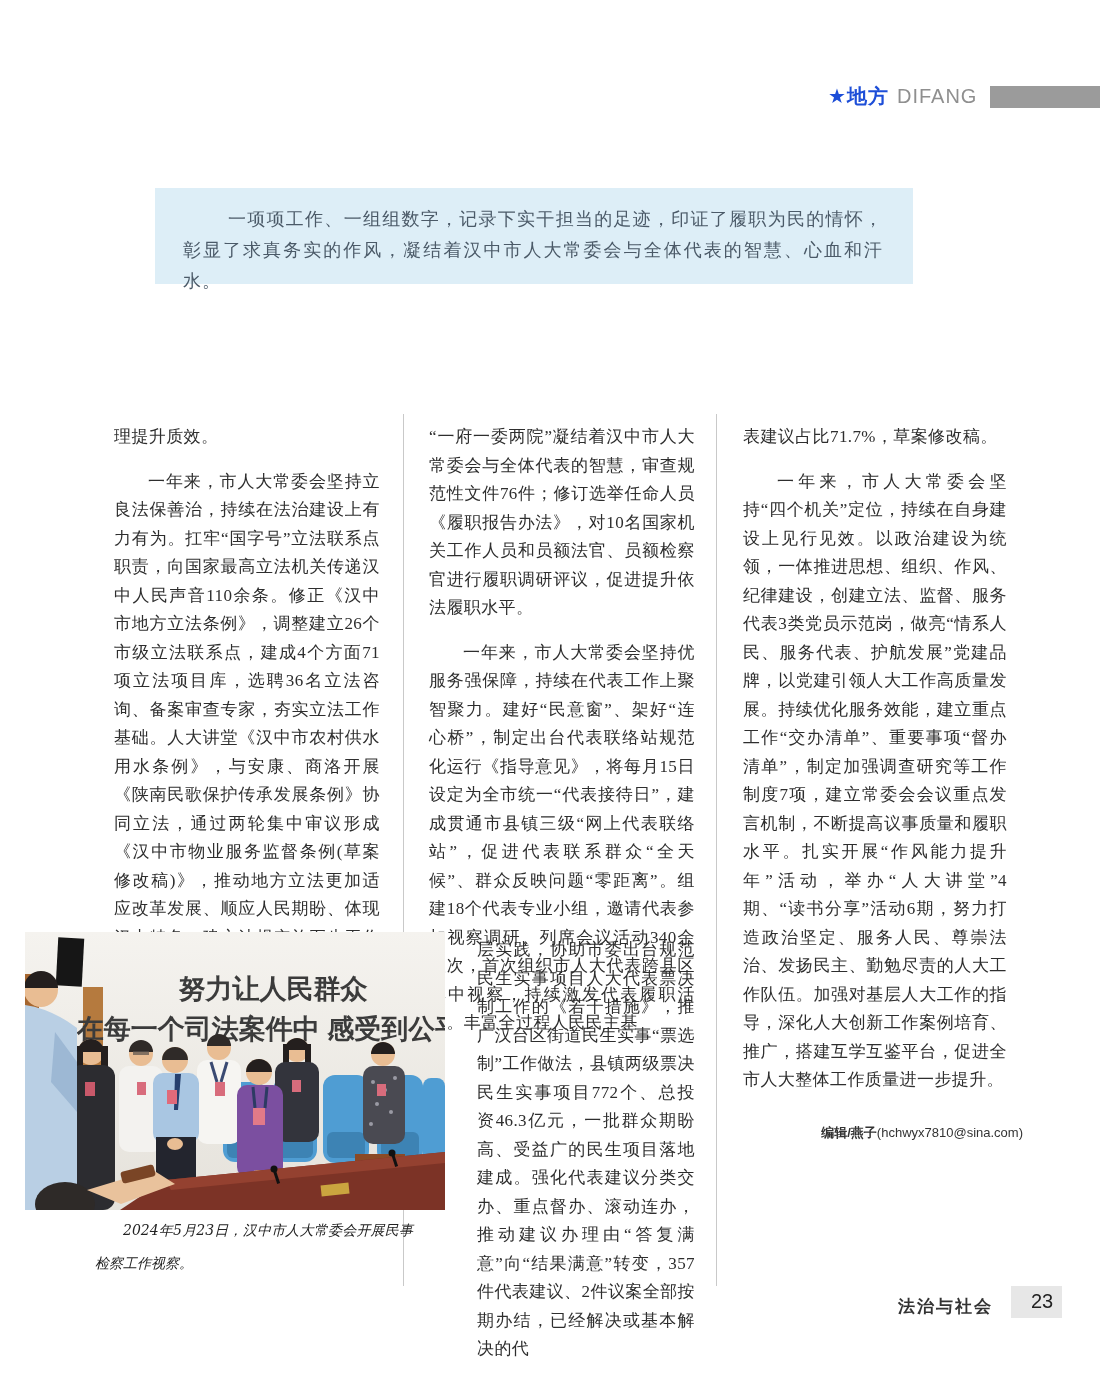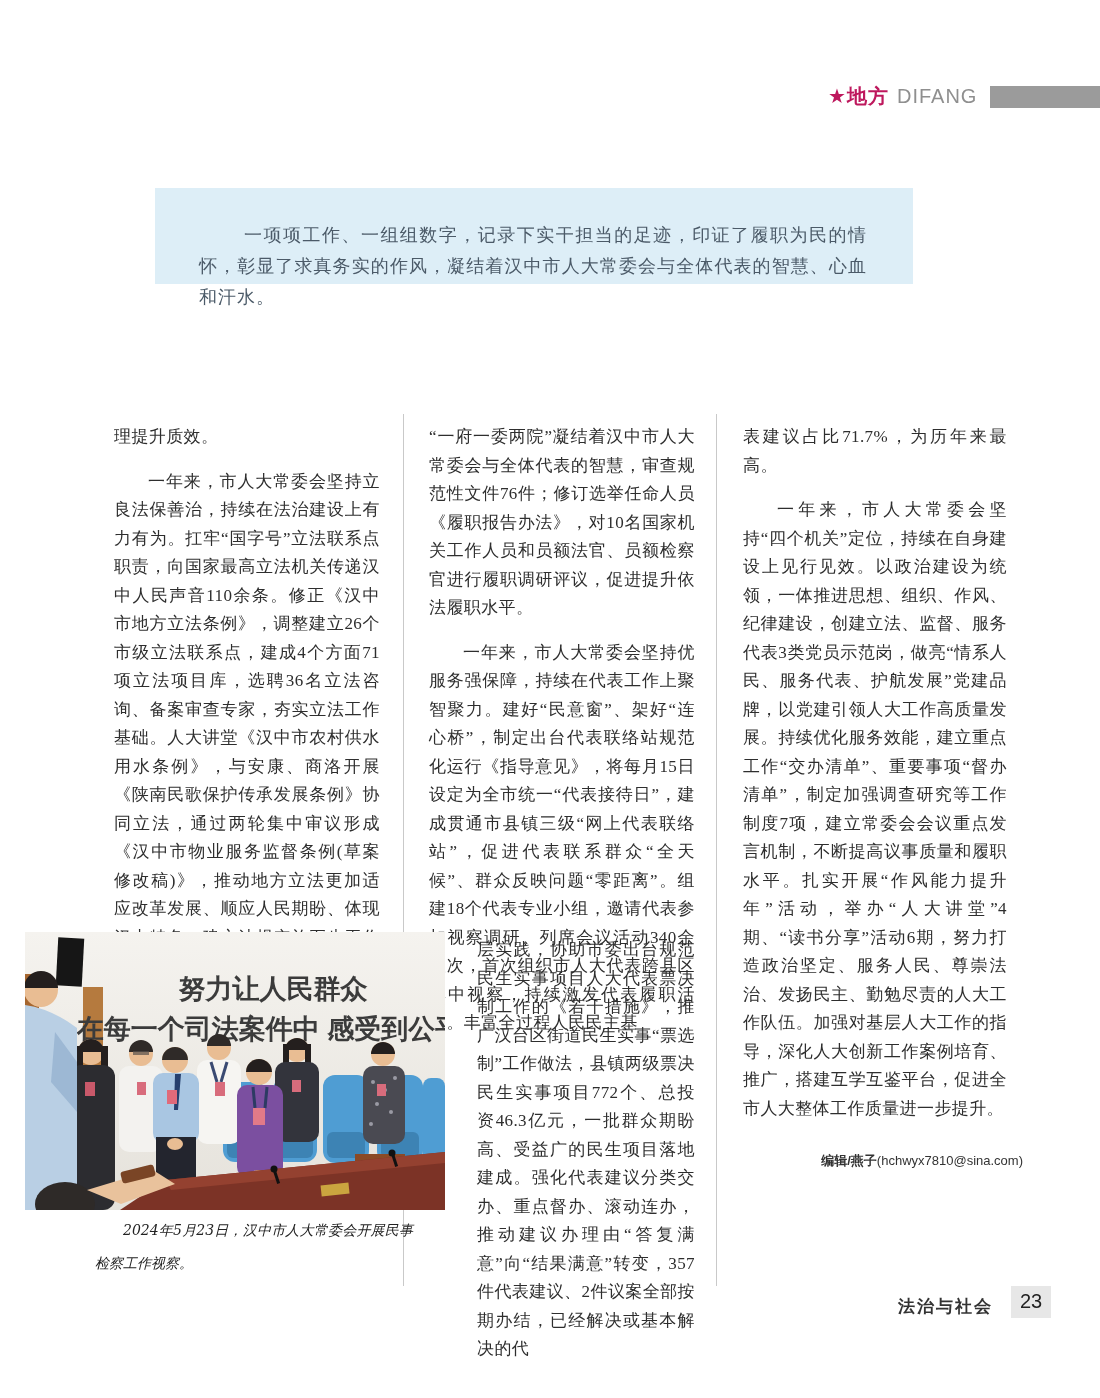--- a/index.html
+++ b/index.html
@@ -10,35 +10,35 @@
     overflow:hidden;
     font-family:"Liberation Serif","DejaVu Serif",serif;
     color:#2e2e2e;
   }
   
   .header{
     position:absolute; top:84px; left:828px; width:272px; height:24px;
     display:flex; align-items:center;
     font-family:"Liberation Sans","DejaVu Sans",sans-serif;
   }
-  .section-cn{font-size:20px;font-weight:bold;color:#be185d;letter-spacing:1px;}
+  .section-cn{font-size:20px;font-weight:bold;color:#1d4ed8;letter-spacing:1px;}
   .section-en{font-size:20px;color:#8f8f8f;margin-left:8px;letter-spacing:1px;}
   .header-bar{
     position:absolute; top:86px; left:990px; width:110px; height:22px;
     background:#9b9b9b;
   }
   
   .lead-box{
     position:absolute; top:188px; left:155px; width:758px; height:96px;
     background:#ddeef7;
     box-sizing:border-box;
     padding:16px 30px 0 28px;
   }
   .lead-box p{
-    margin:16px; text-indent:2.5em;
+    margin:0; text-indent:2.5em;
     font-size:18px; line-height:31px; letter-spacing:1px;
     color:#4b5a68;
     text-align:justify;
   }
   
   .col{
     position:absolute;
     font-size:17px; line-height:28.5px;
     text-align:justify; text-justify:inter-ideograph;
     letter-spacing:0.4px;
@@ -79,21 +79,21 @@
   }
   
   .footer{
     position:absolute; top:1286px; left:898px;
     display:flex; align-items:flex-end; gap:18px;
     font-family:"Liberation Sans","DejaVu Sans",sans-serif;
   }
   .footer .magazine{font-size:17px;font-weight:bold;color:#333;letter-spacing:2px;}
   .footer .pagenum{
     background:#e7e7e7; color:#222;
-    font-size:20px; padding:4px 9px 5px 9px;
+    font-size:20px; padding:4px 9px 5px 20px;
   }
 </style>
 </head>
 <body>
 
 <div class="page">
 
   <div class="header">
     <span class="section-cn">★地方</span>
     <span class="section-en">DIFANG</span>
@@ -115,21 +115,21 @@
   <div class="col col2-wide">
     <p>“一府一委两院”凝结着汉中市人大常委会与全体代表的智慧，审查规范性文件76件；修订选举任命人员《履职报告办法》，对10名国家机关工作人员和员额法官、员额检察官进行履职调研评议，促进提升依法履职水平。</p>
     <p class="indent">一年来，市人大常委会坚持优服务强保障，持续在代表工作上聚智聚力。建好“民意窗”、架好“连心桥”，制定出台代表联络站规范化运行《指导意见》，将每月15日设定为全市统一“代表接待日”，建成贯通市县镇三级“网上代表联络站”，促进代表联系群众“全天候”、群众反映问题“零距离”。组建18个代表专业小组，邀请代表参加视察调研、列席会议活动340余人次，首次组织市人大代表跨县区集中视察，持续激发代表履职活力。丰富全过程人民民主基</p>
   </div>
 
   <div class="col col2-narrow">
     <p>层实践，协助市委出台规范民生实事项目人大代表票决制工作的《若干措施》，推广汉台区街道民生实事“票选制”工作做法，县镇两级票决民生实事项目772个、总投资46.3亿元，一批群众期盼高、受益广的民生项目落地建成。强化代表建议分类交办、重点督办、滚动连办，推动建议办理由“答复满意”向“结果满意”转变，357件代表建议、2件议案全部按期办结，已经解决或基本解决的代</p>
   </div>
 
   <div class="col col3">
-    <p>表建议占比71.7%，为历年来最高。</p>
+    <p>表建议占比71.7%，草案修改稿。</p>
     <p class="indent">一年来，市人大常委会坚持“四个机关”定位，持续在自身建设上见行见效。以政治建设为统领，一体推进思想、组织、作风、纪律建设，创建立法、监督、服务代表3类党员示范岗，做亮“情系人民、服务代表、护航发展”党建品牌，以党建引领人大工作高质量发展。持续优化服务效能，建立重点工作“交办清单”、重要事项“督办清单”，制定加强调查研究等工作制度7项，建立常委会会议重点发言机制，不断提高议事质量和履职水平。扎实开展“作风能力提升年”活动，举办“人大讲堂”4期、“读书分享”活动6期，努力打造政治坚定、服务人民、尊崇法治、发扬民主、勤勉尽责的人大工作队伍。加强对基层人大工作的指导，深化人大创新工作案例培育、推广，搭建互学互鉴平台，促进全市人大整体工作质量进一步提升。</p>
     <div class="editor-line">
       <span class="editor-label">编辑/燕子</span><span>(hchwyx7810@sina.com)</span>
     </div>
   </div>
 
   <div class="photo">
     <svg viewBox="0 0 420 278" preserveAspectRatio="none">
       <defs>
         <linearGradient id="wall" x1="0" y1="0" x2="0" y2="1">

